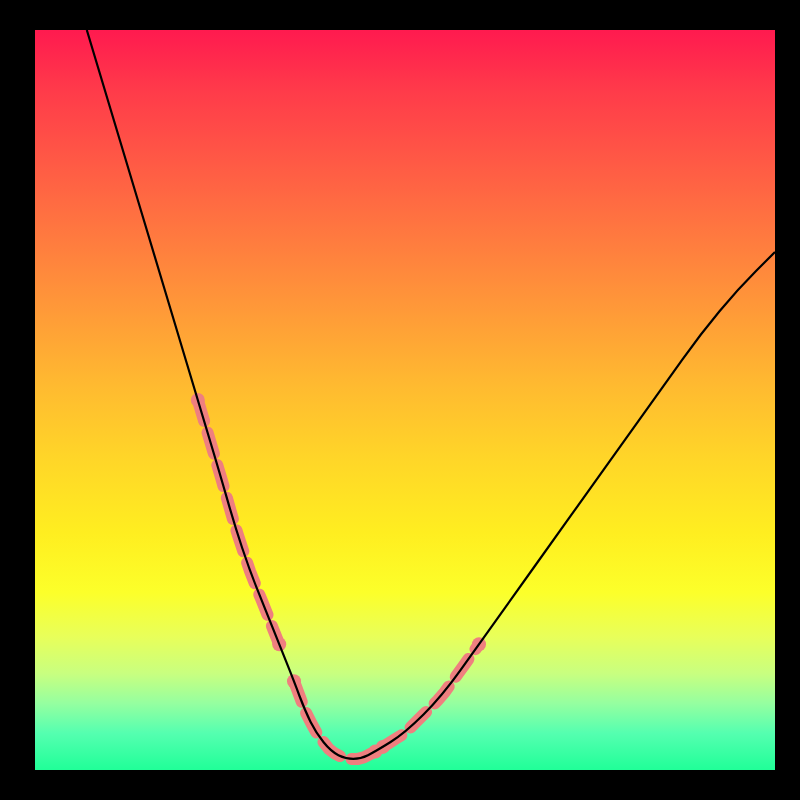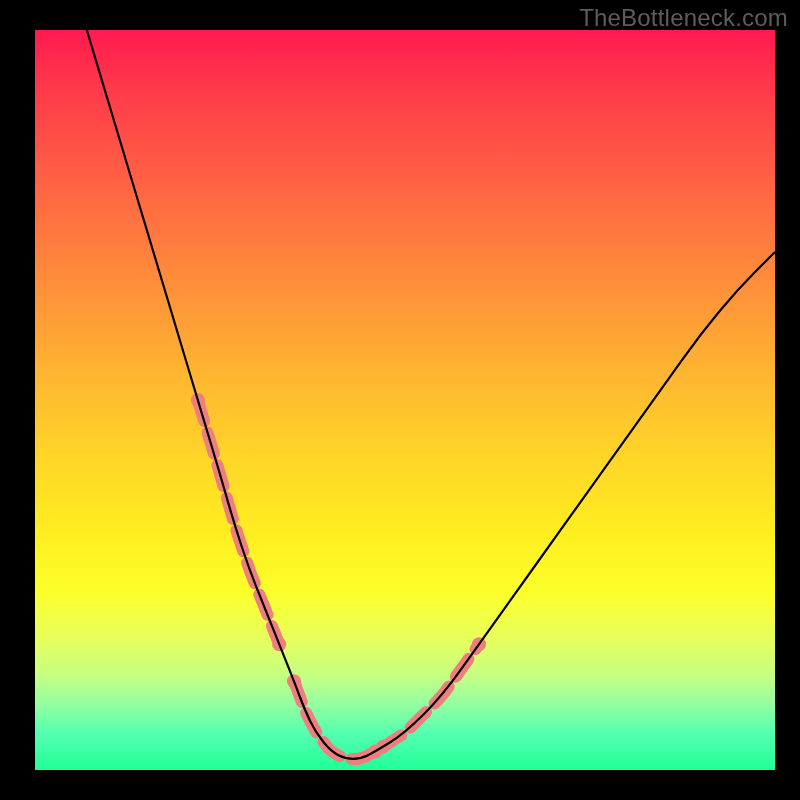--- a/index.html
+++ b/index.html
@@ -55,21 +55,20 @@
     top: 0;
     left: 0;
     width: 740px;
     height: 740px;
   }
 </style>
 </head>
 <body>
 
 <div class="frame">
-  <div class="watermark">TheBottleneck.com</div>
   <div class="plot">
     <svg class="curve" viewBox="0 0 740 740" preserveAspectRatio="none">
       <g id="highlight-layer">
           <path d="M162.8,370.0 L168.6,389.4 L174.4,408.8 L180.2,428.1 L186.1,447.7 L191.9,468.0 L197.7,488.4 L203.5,506.9 L209.3,524.3 L215.1,541.5 L220.9,556.1 L226.8,570.6 L232.6,585.1 L238.4,599.7 L244.2,614.2 " fill="none" stroke="#ef7f7f" stroke-width="12" stroke-linecap="round" stroke-dasharray="22 12"></path>
           <circle cx="162.8" cy="370.0" r="7" fill="#ef7f7f"></circle>
           <circle cx="244.2" cy="614.2" r="7" fill="#ef7f7f"></circle>
           <path d="M259.0,651.2 L264.8,666.7 L270.6,681.9 L276.4,693.5 L282.3,704.3 L288.1,711.6 L293.9,718.9 L299.7,723.4 L305.5,726.3 L311.3,728.9 L317.1,728.9 L323.0,728.9 L328.8,727.3 L334.6,724.4 L340.4,721.5 " fill="none" stroke="#ef7f7f" stroke-width="12" stroke-linecap="round" stroke-dasharray="22 12"></path>
           <circle cx="259.0" cy="651.2" r="7" fill="#ef7f7f"></circle>
           <circle cx="340.4" cy="721.5" r="7" fill="#ef7f7f"></circle>
           <path d="M347.8,716.9 L354.7,712.6 L361.5,708.3 L368.4,704.0 L375.3,697.7 L382.2,690.8 L389.0,684.0 L395.9,677.1 L402.8,670.2 L409.6,662.3 L416.5,652.7 L423.4,643.1 L430.3,633.4 L437.1,623.8 L444.0,614.2 " fill="none" stroke="#ef7f7f" stroke-width="12" stroke-linecap="round" stroke-dasharray="22 12"></path>

